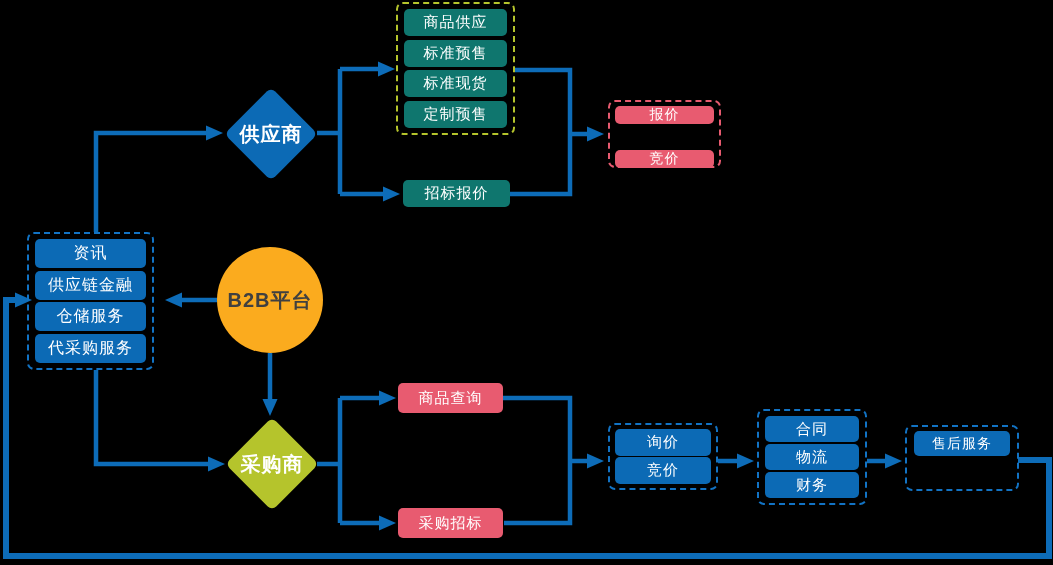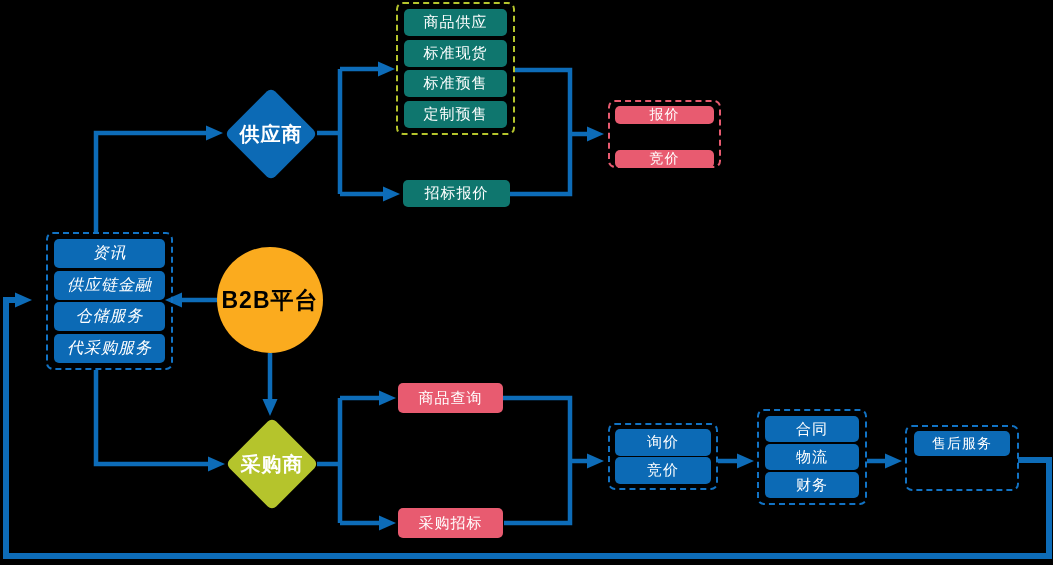--- a/index.html
+++ b/index.html
@@ -18,33 +18,33 @@
 
   .node{box-sizing:border-box;border-radius:5px;color:#fff;
         display:flex;align-items:center;justify-content:center;
         font-size:15px;letter-spacing:1px;}
   .node.blue{background:#0c6ab5;}
   .node.green{background:#0f766e;}
   .node.red{background:#e85b70;}
   .abs{position:absolute;box-sizing:border-box;}
 
   .circle{position:absolute;left:217px;top:247px;width:106px;height:106px;
-          border-radius:50%;background:#fbab1e;color:#000000;
+          border-radius:50%;background:#fbab1e;color:#404040;
           display:flex;align-items:center;justify-content:center;
-          font-size:23px;font-weight:600;letter-spacing:1px;}
+          font-size:20px;font-weight:600;letter-spacing:1px;}
 
   .diamond{position:absolute;width:66px;height:66px;transform:rotate(45deg);
            border-radius:6px;display:flex;align-items:center;justify-content:center;}
   .diamond.blue{background:#0c6ab5;}
   .diamond.green{background:#b5c42c;}
   .diamond>span{transform:rotate(-45deg);color:#fff;font-size:20px;font-weight:600;
                 letter-spacing:1px;white-space:nowrap;}
 
   
-  #services-group{left:46px;top:232px;width:127px;height:138px;padding:5px 6px;font-style:italic;}
+  #services-group{left:27px;top:232px;width:127px;height:138px;padding:5px 6px;}
   #services-group .node{height:29px;font-size:16px;}
   #supply-group{left:396px;top:2px;width:119px;height:133px;padding:5px 6px;}
   #supply-group .node{height:27px;}
   #supplier-pricing-group{left:608px;top:100px;width:113px;height:68px;padding:4px 5px;}
   #supplier-pricing-group .node{height:27px;font-size:14px;}
   #buyer-pricing-group{left:608px;top:423px;width:110px;height:67px;padding:4px 5px;}
   #buyer-pricing-group .node{height:27px;}
   #transaction-group{left:757px;top:409px;width:110px;height:96px;padding:5px 6px;}
   #transaction-group .node{height:26px;}
   #aftersales-group{left:905px;top:425px;width:114px;height:66px;padding:4px 7px;}
@@ -105,22 +105,22 @@
   <div class="diamond blue" style="left:238px;top:101px;">
     <span>供应商</span>
   </div>
 
   <div class="diamond green" style="left:239px;top:431px;">
     <span>采购商</span>
   </div>
 
   <div class="group green-dash" id="supply-group">
     <div class="node green">商品供应</div>
+    <div class="node green">标准预售</div>
     <div class="node green">标准现货</div>
-    <div class="node green">标准预售</div>
     <div class="node green">定制预售</div>
   </div>
 
   <div class="node green abs" style="left:403px;top:180px;width:107px;height:27px;">招标报价</div>
 
   <div class="group red-dash" id="supplier-pricing-group">
     <div class="node red">报价</div>
     <div class="node red">竞价</div>
   </div>
 

